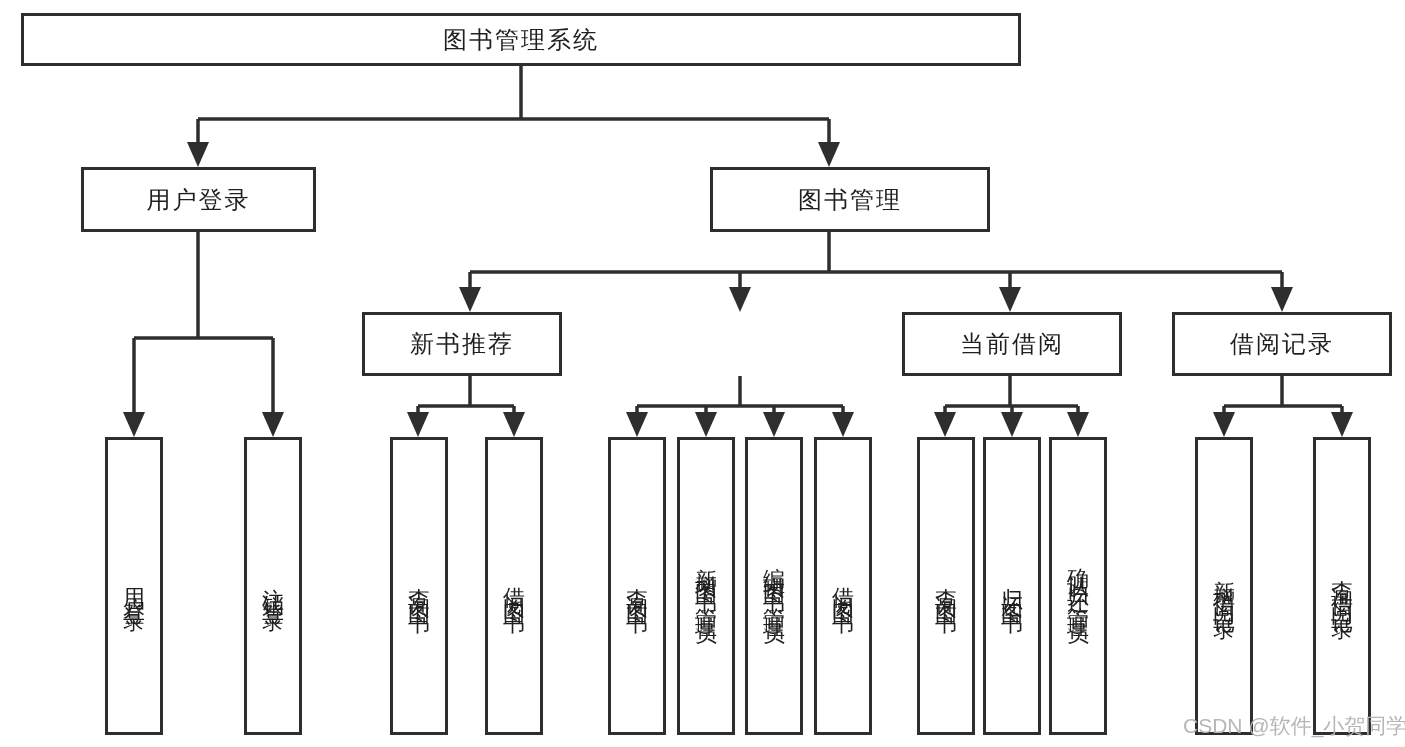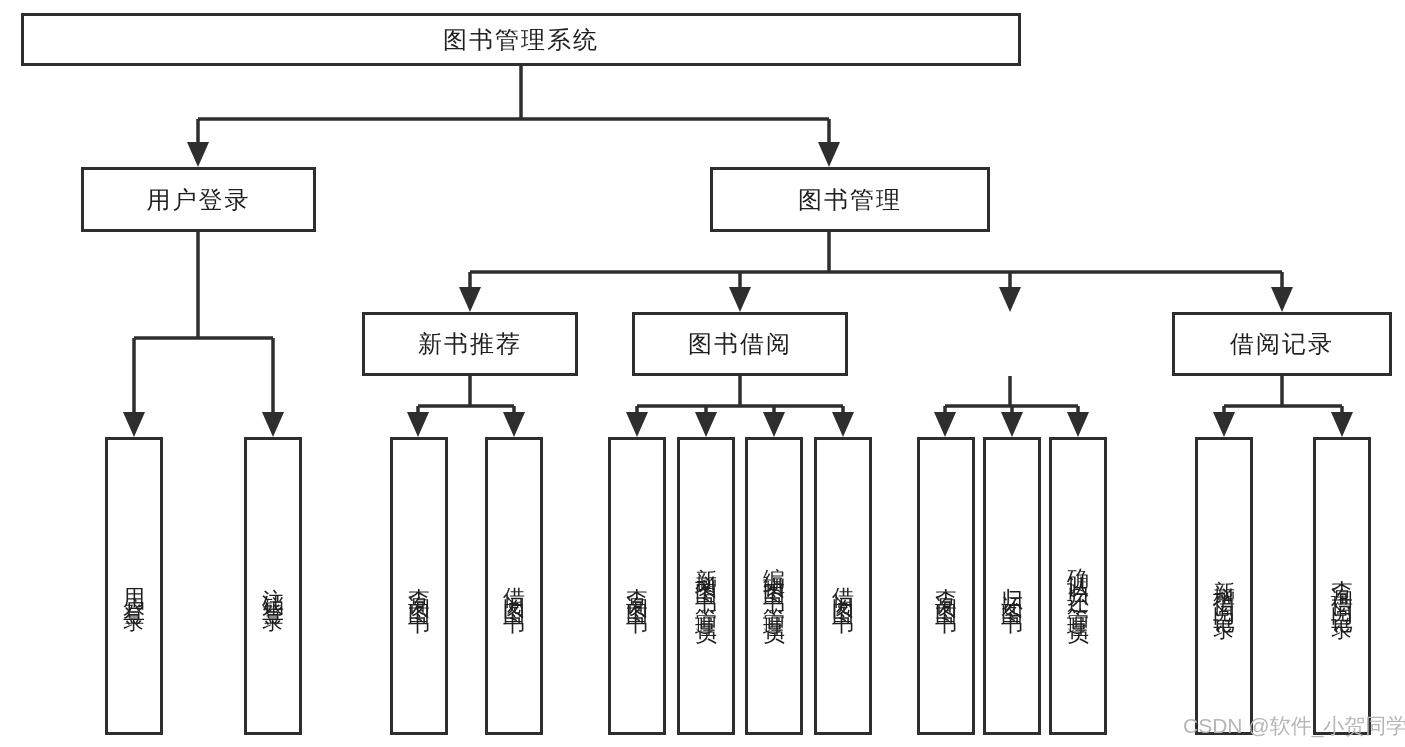--- a/index.html
+++ b/index.html
@@ -117,22 +117,22 @@
     <path class="wire" d="M1342,406 V418"></path>
     <polygon class="arrowhead" points="1213,412 1235,412 1224,437"></polygon>
     <polygon class="arrowhead" points="1331,412 1353,412 1342,437"></polygon>
   </svg>
 
   <div class="node hnode" style="left:21px; top:13px; width:1000px; height:53px;">图书管理系统</div>
 
   <div class="node hnode" style="left:81px; top:167px; width:235px; height:65px;">用户登录</div>
   <div class="node hnode" style="left:710px; top:167px; width:280px; height:65px;">图书管理</div>
 
-  <div class="node hnode" style="left:362px; top:312px; width:216px; height:64px;">新书推荐</div>
-  <div class="node hnode" style="left:632px; top:312px; width:216px; height:64px;">图书借阅</div>
+  <div class="node hnode" style="left:362px; top:312px; width:200px; height:64px;">新书推荐</div>
+  <div class="node hnode" style="left:902px; top:312px; width:220px; height:64px;">当前借阅</div>
   <div class="node hnode" style="left:1172px; top:312px; width:220px; height:64px;">借阅记录</div>
 
   <div class="node vnode" style="left:105px; top:437px; width:58px; height:298px;">用户登录</div>
   <div class="node vnode" style="left:244px; top:437px; width:58px; height:298px;">注销登录</div>
 
   <div class="node vnode" style="left:390px; top:437px; width:58px; height:298px;">查询图书</div>
   <div class="node vnode" style="left:485px; top:437px; width:58px; height:298px;">借阅图书</div>
 
   <div class="node vnode" style="left:608px; top:437px; width:58px; height:298px;">查询图书</div>
   <div class="node vnode" style="left:677px; top:437px; width:58px; height:298px;">新增图书（管理员）</div>

